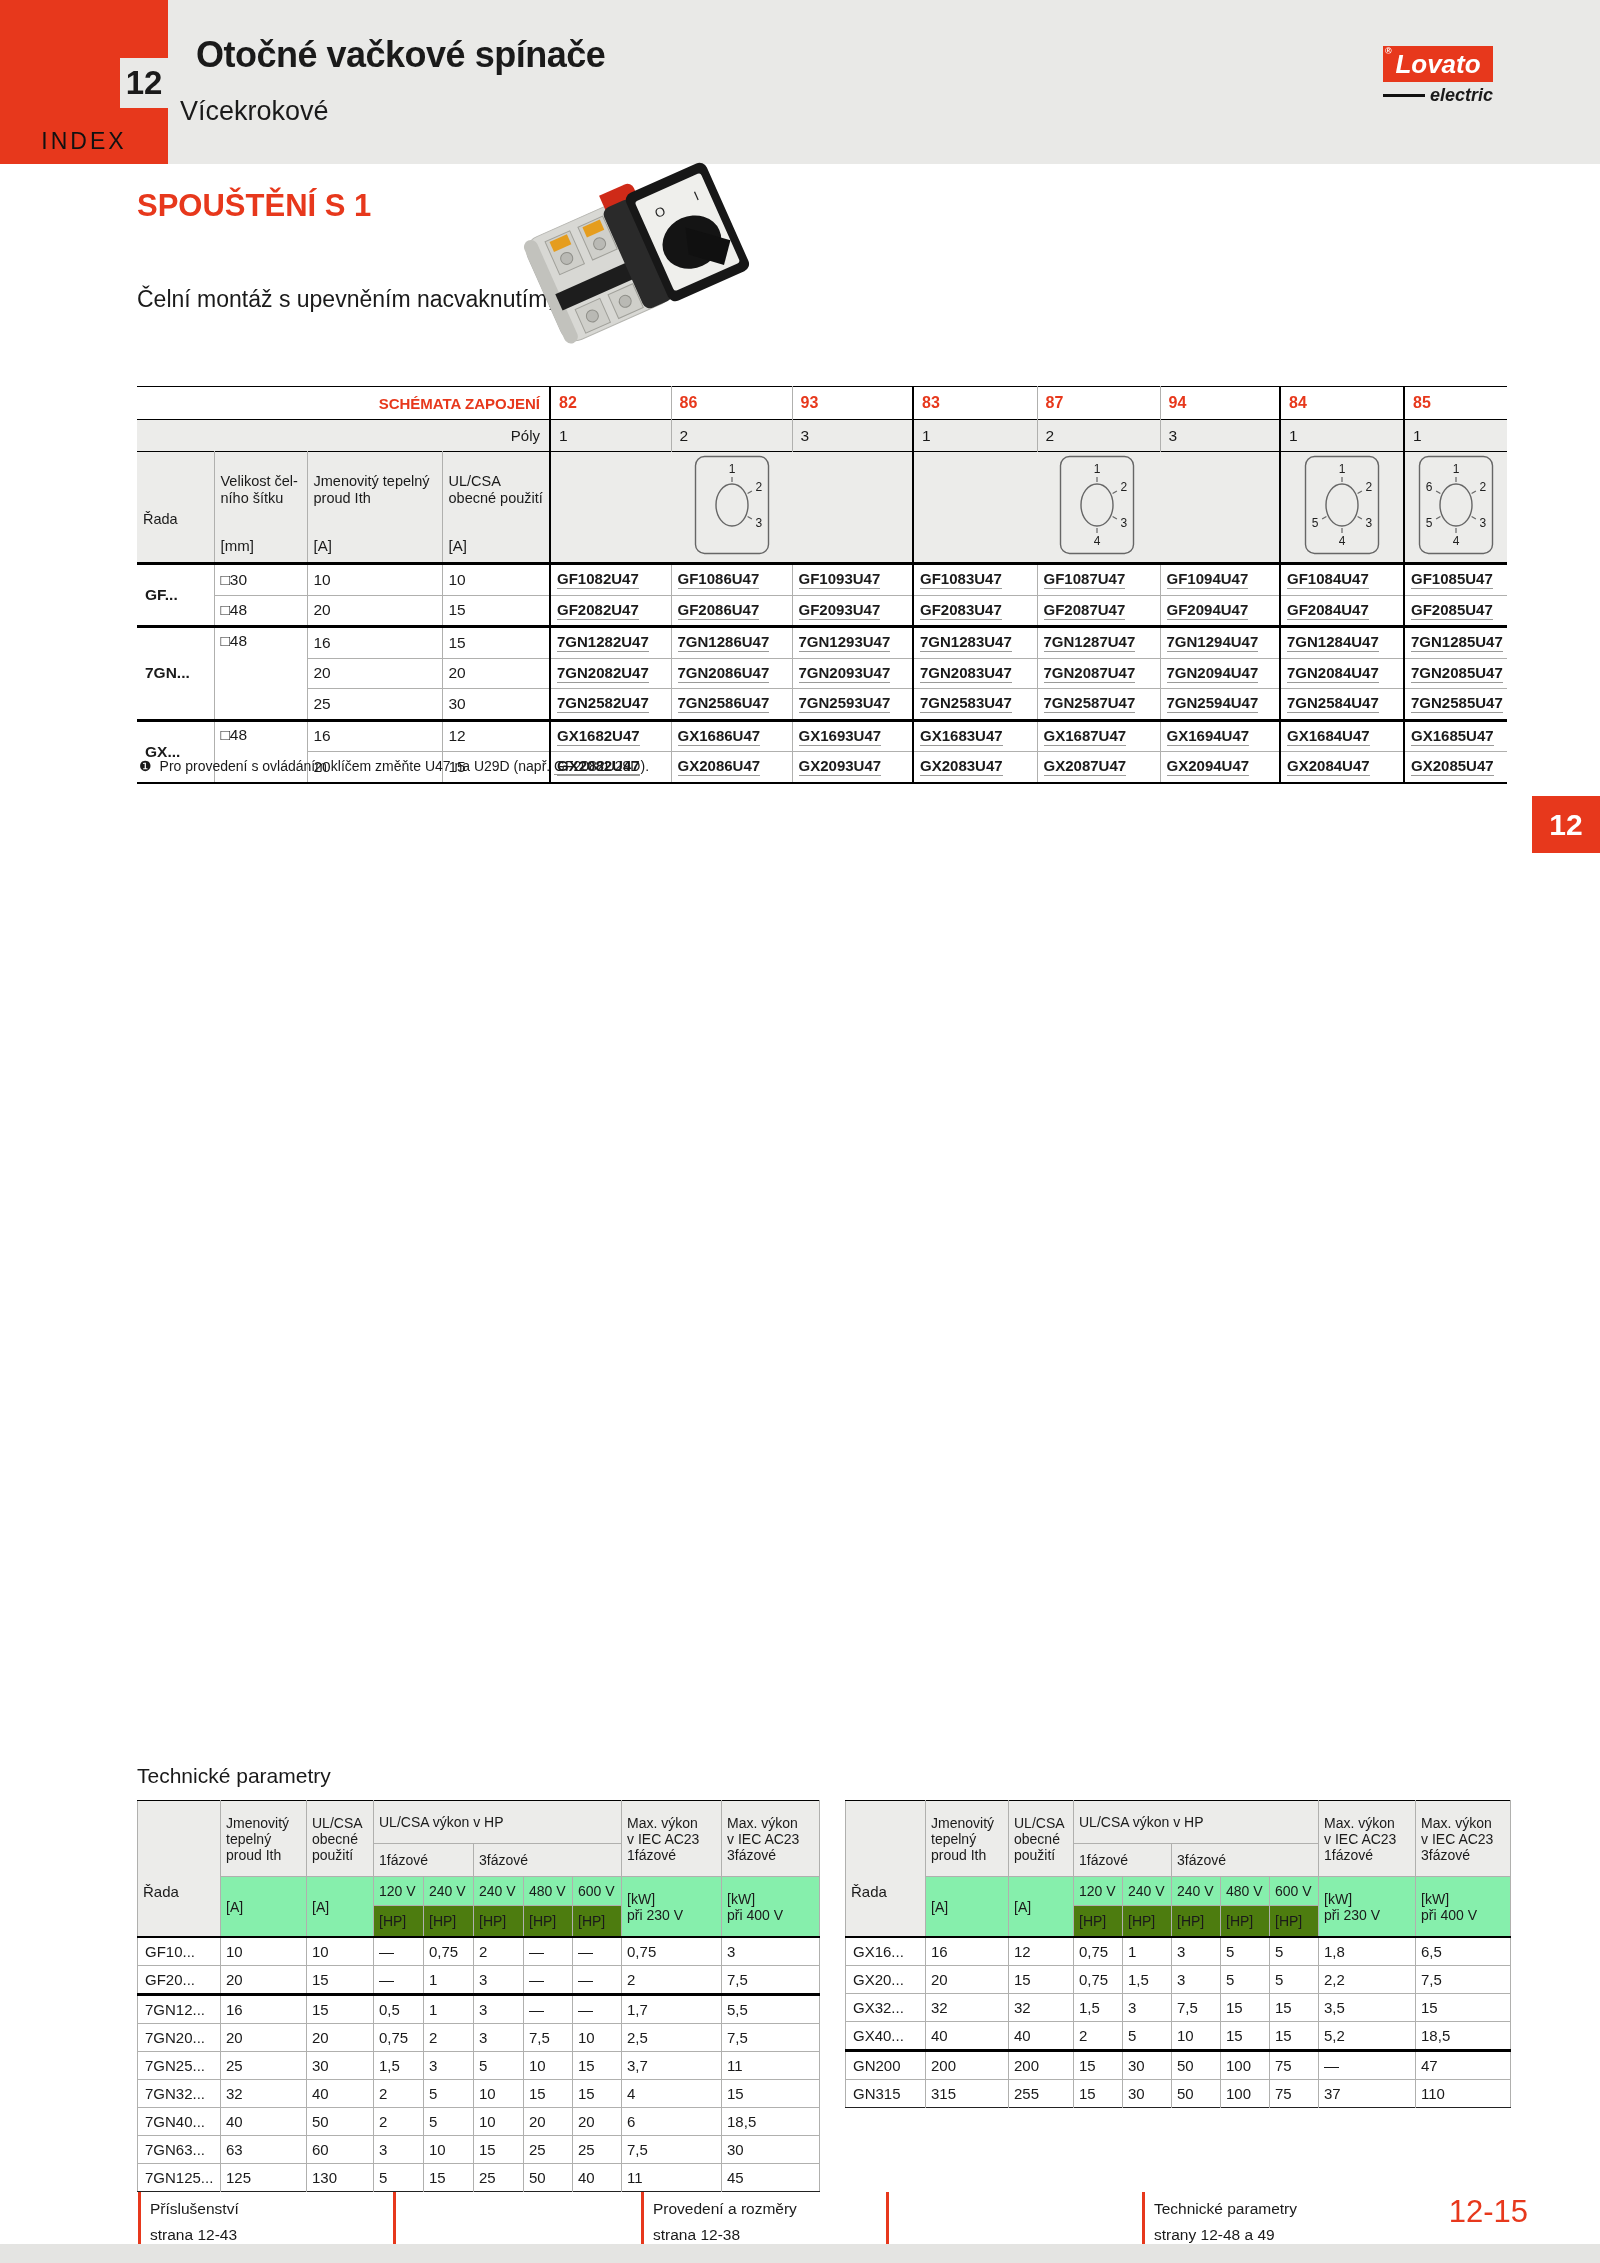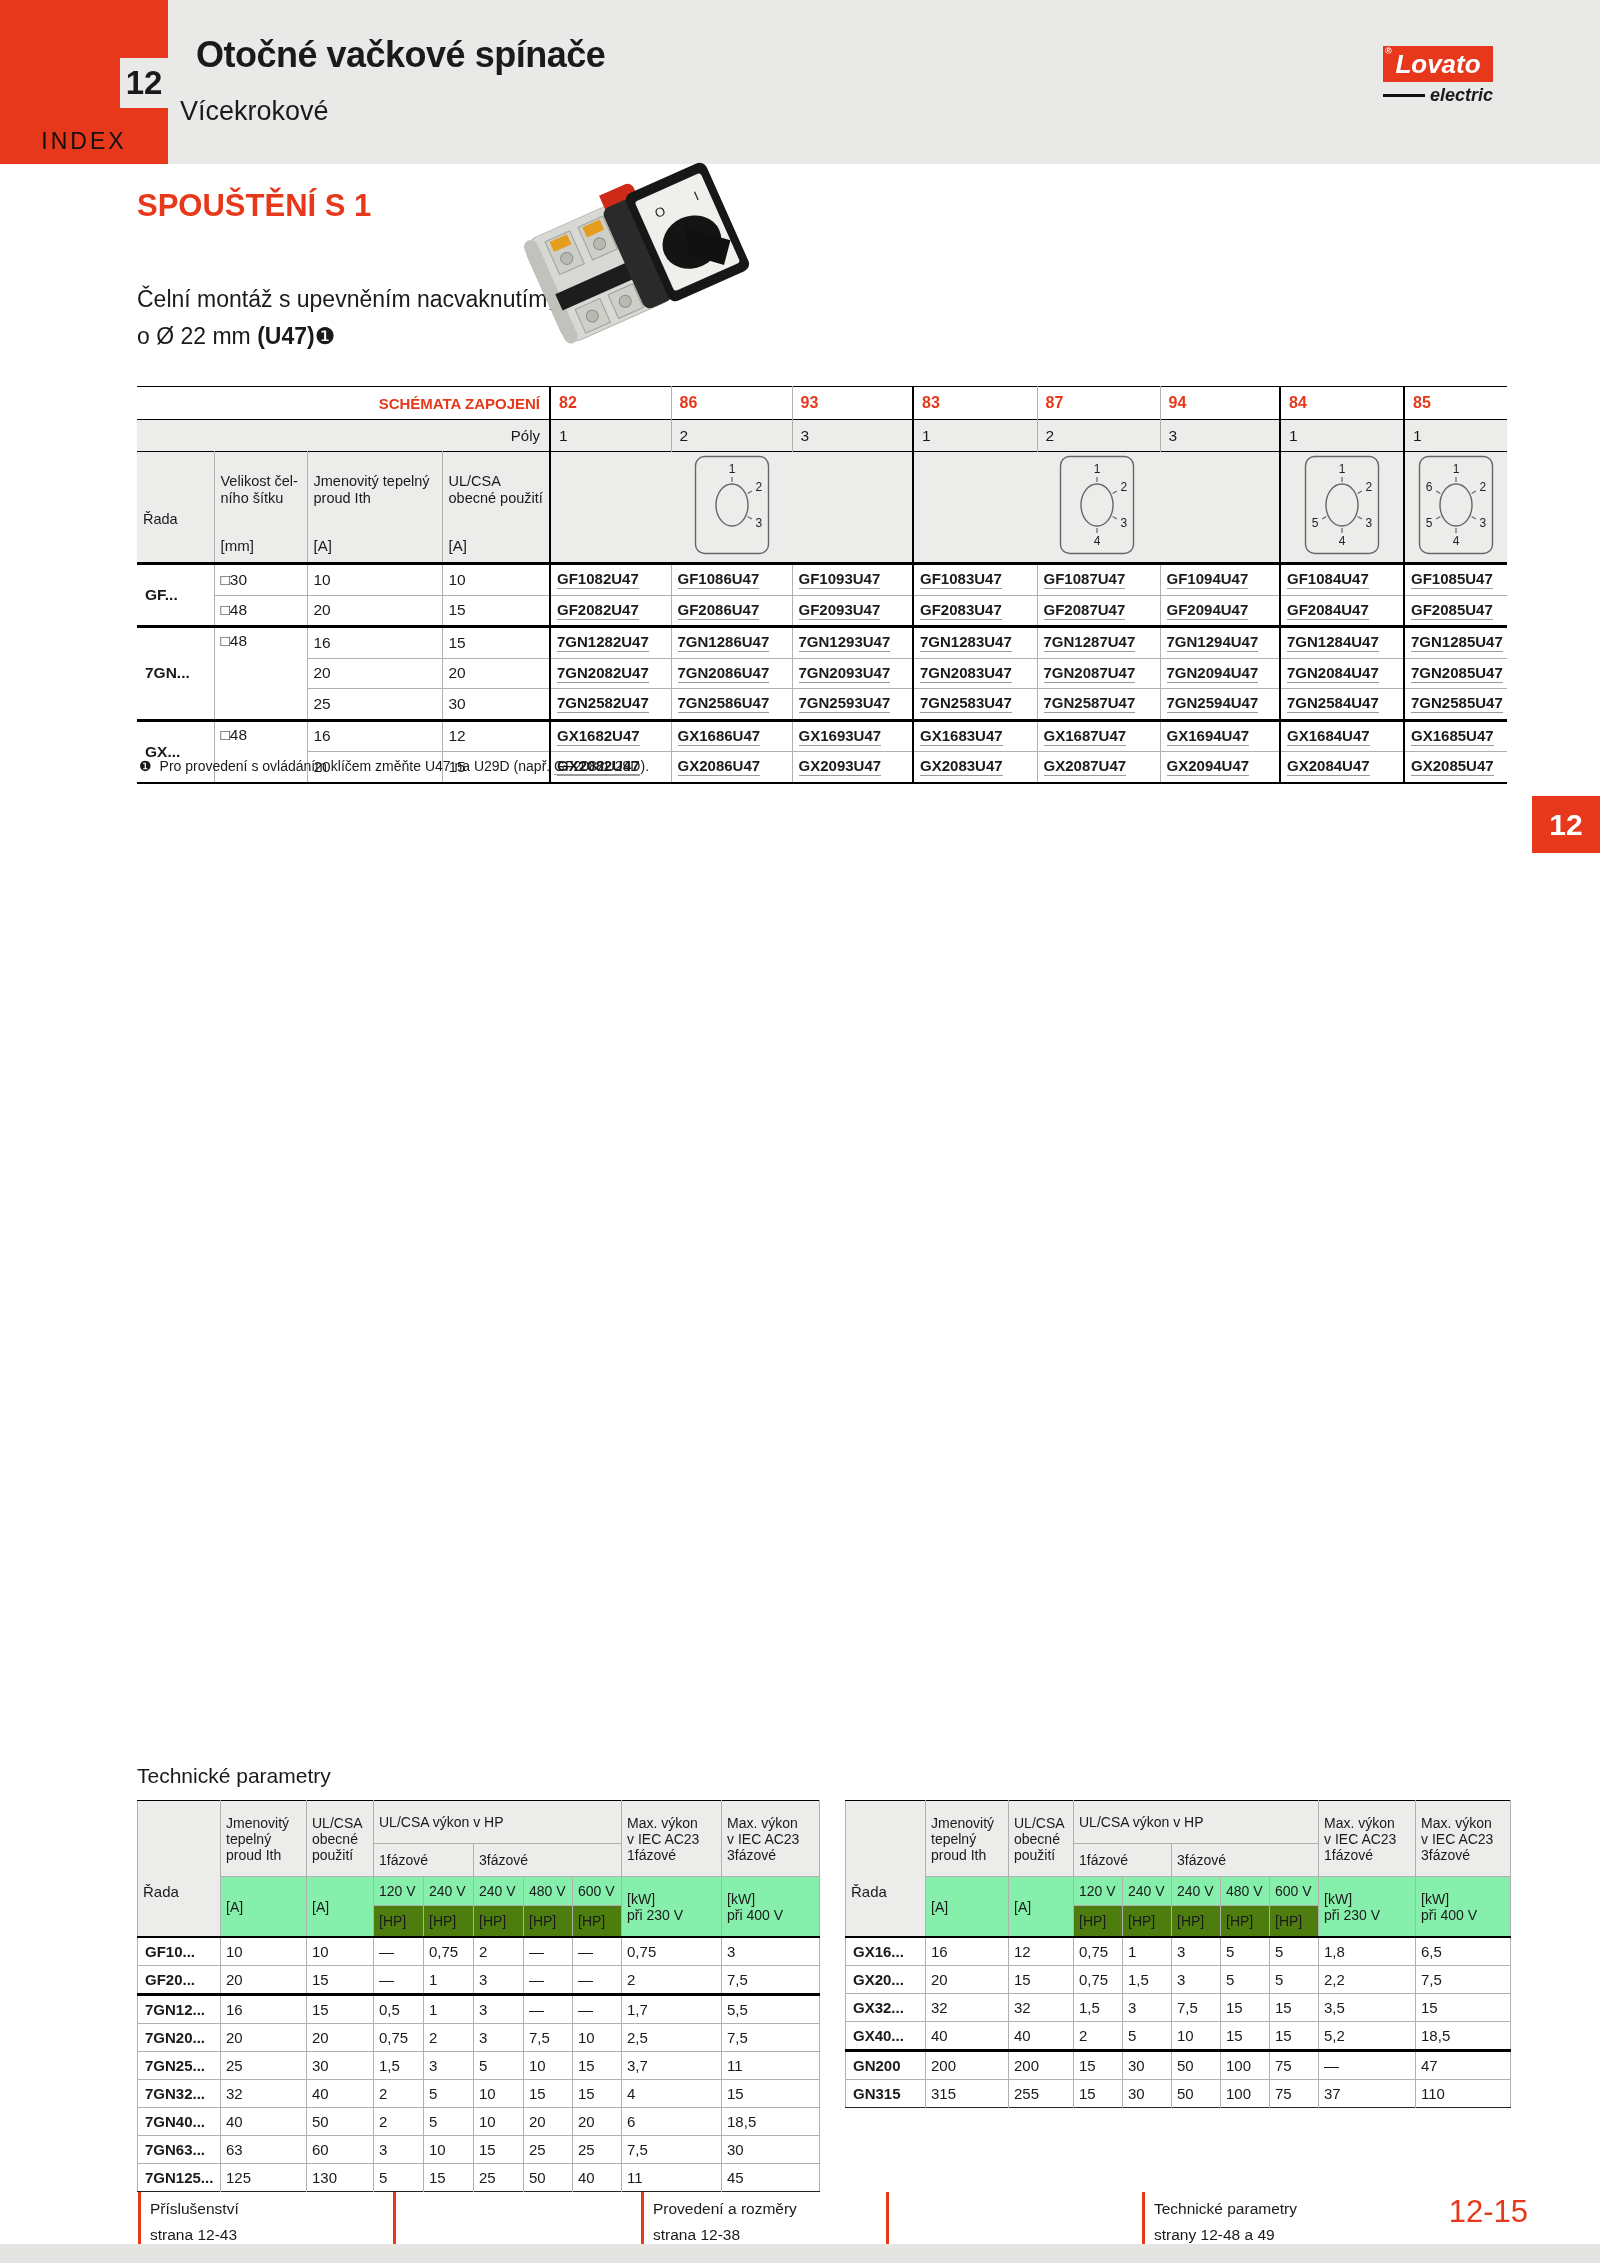--- a/index.html
+++ b/index.html
@@ -80,21 +80,21 @@
   .tech .h2 td{height:28px;background:#ececea;border-top:1px solid #b0b0ae;}
   .tech .h3 td{height:24px;background:#86efac;border-top:1px solid #b0b0ae;}
   .tech .h4{border-bottom:2.5px solid #000;}
   .tech .h4 td{height:26px;background:#4d7c0f;border-top:1px solid #b0b0ae;}
   .tech td.lbl{white-space:pre-line;line-height:16px;}
   .tech td.radah{vertical-align:bottom;padding-bottom:36px;font-size:15px;}
   .tech tr.trow{border-bottom:1px solid #b0b0ae;}
   .tech tr.trow td{height:23px;background:#fff;font-size:15px;}
   .tech tr.tsep{border-top:3px solid #000;}
   .tech tr.tlast{border-bottom:1.5px solid #222;}
-  .tech td.rname{font-weight:bold;padding-left:7px;}
+  .tech td.rname{font-weight:normal;padding-left:7px;}
 
   
   .fbar{position:absolute;top:2192px;width:3px;height:52px;background:#e7381c;}
   .flink{position:absolute;top:2196px;font-size:15.5px;line-height:26px;cursor:pointer;}
   .pagenum{position:absolute;left:1380px;top:2194px;width:148px;text-align:right;
            font-size:31px;font-weight:normal;color:#e7381c;}
   .bstrip{position:absolute;left:0;top:2244px;width:1600px;height:19px;background:#e4e4e2;}
 </style>
 </head>
 <body>
@@ -115,23 +115,20 @@
     </div>
     <div class="logosub">
       <span class="logoline"></span>
       <span class="logoelectric">electric</span>
     </div>
   </div>
 
   <div class="secheading">SPOUŠTĚNÍ S 1</div>
   <div class="desc">
     <div>Čelní montáž s upevněním nacvaknutím,</div>
-    <div>
-      <span>o Ø 22 mm </span><b>(U47)</b><span>❶</span>
-    </div>
   </div>
 
   <div class="photo">
     <svg width="240" height="200" viewBox="0 0 240 200">
       <g transform="rotate(-24 120 100)">
         <rect x="26" y="40" width="120" height="112" rx="16" fill="#d8d8d4" stroke="#b5b5b0"></rect>
         <rect x="26" y="40" width="14" height="112" rx="7" fill="#c2c2bd"></rect>
         <rect x="48" y="48" width="27" height="36" fill="#cfcfca" stroke="#a0a09a"></rect>
         <rect x="84" y="48" width="27" height="36" fill="#cfcfca" stroke="#a0a09a"></rect>
         <rect x="52" y="50" width="19" height="11" fill="#e59d1e"></rect>

